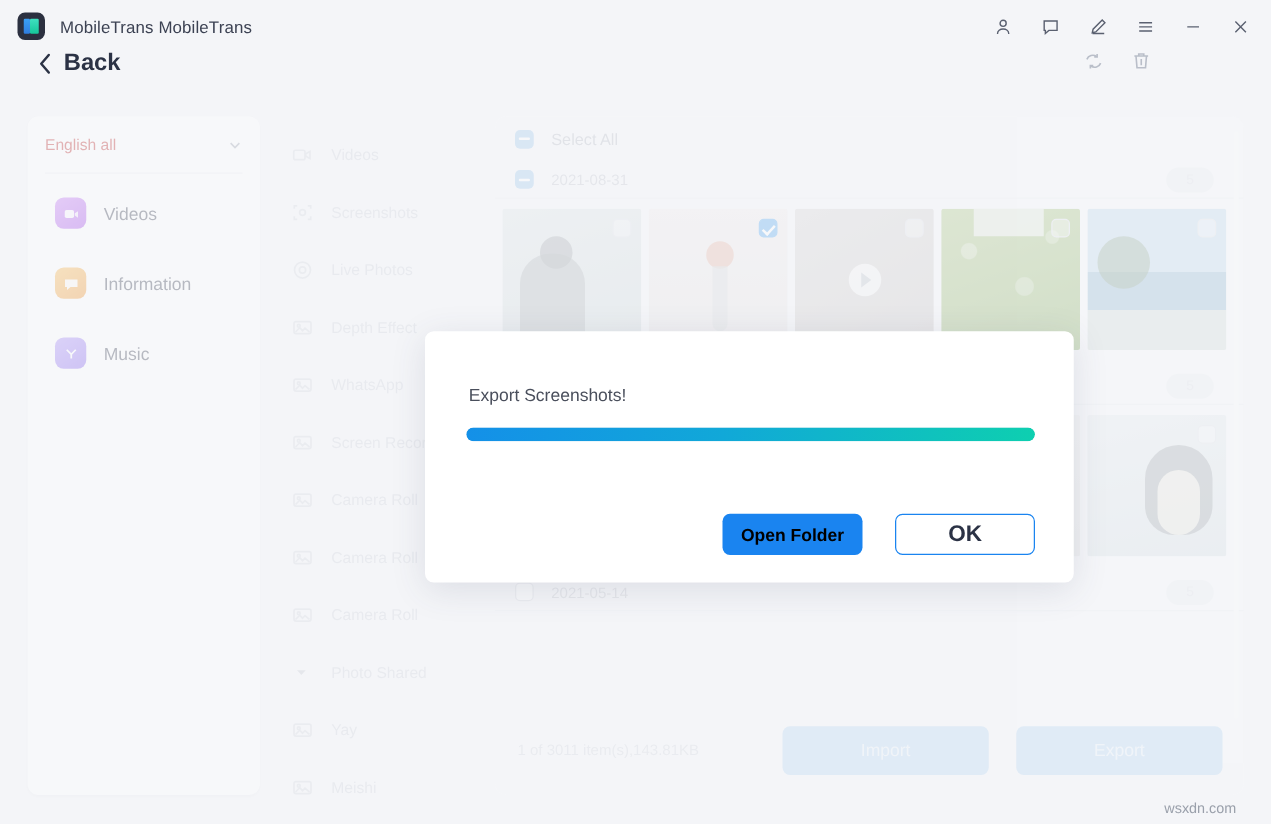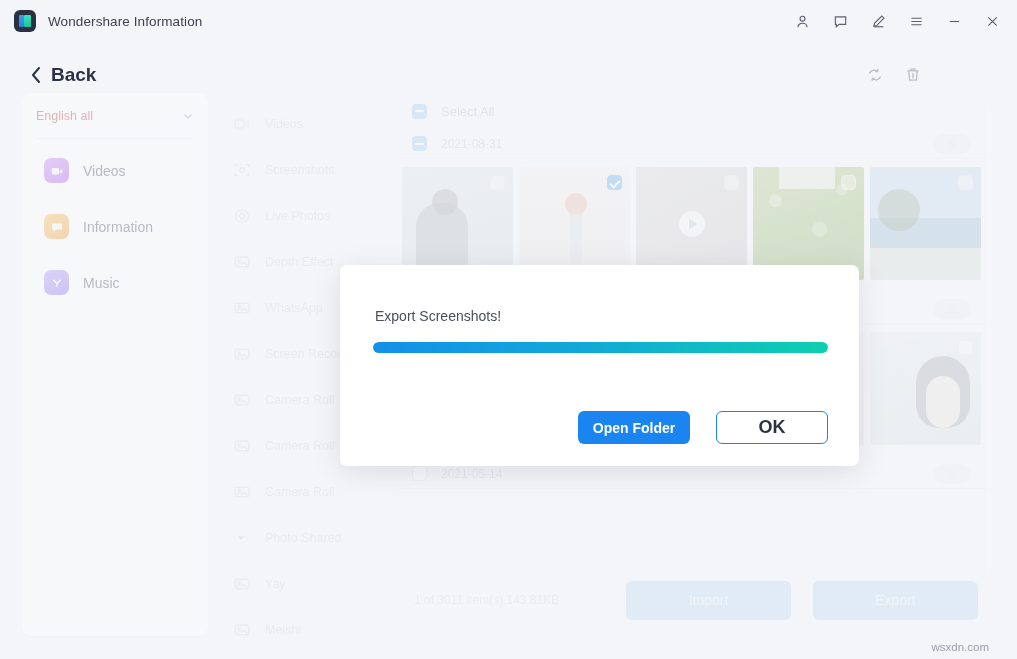--- a/index.html
+++ b/index.html
@@ -47,23 +47,23 @@
   }
   .tb-btn {
     width: 34px; height: 30px;
     display: flex; align-items: center; justify-content: center;
     color: #5a6070; border-radius: 4px; cursor: pointer;
   }
   .tb-btn svg { display: block; }
 
   
   .backrow {
-    position: absolute; top: 52px; left: 0;
+    position: absolute; top: 40px; left: 0;
     width: 967px; height: 46px;
-    display: flex; align-items: center;
+    display: flex; align-items: flex-start;
   }
   .back {
     display: flex; align-items: center; gap: 9px;
     margin-left: 30px; cursor: pointer;
   }
   .back-label { font-size: 19px; font-weight: bold; color: #2b3245; }
   .back-chev { color: #2b3245; display: block; }
   .tools {
     margin-left: auto; display: flex; align-items: center;
     gap: 20px; margin-right: 45px;
@@ -296,21 +296,21 @@
   .progress-fill {
     height: 100%; border-radius: 6px;
     background: linear-gradient(90deg,#1490e8 0%, #11a8d8 45%, #0ecfb0 100%);
   }
   .modal-btns {
     position: absolute; right: 31px; bottom: 22px;
     display: flex; gap: 26px;
   }
   .btn-primary {
     width: 112px; height: 33px; border-radius: 6px;
-    background: #1a84f0; color: #ffffff; border: none;
+    background: #1a84f0; color: #000000; border: none;
     font-size: 14px; font-weight: bold;
     font-family: "Liberation Sans", sans-serif;
     cursor: pointer;
   }
   .btn-secondary {
     width: 112px; height: 33px; border-radius: 6px;
     background: #fff; color: #2b3245;
     border: 1px solid #1a84f0;
     font-size: 18px; font-weight: bold;
     font-family: "Liberation Sans", sans-serif;
@@ -325,21 +325,21 @@
   
   .dimmed { opacity: .30; }
 </style>
 </head>
 <body>
 
 <div id="app">
 
   <div class="titlebar">
     <div class="logo"></div>
-    <div class="app-title">Wondershare Information</div>
+    <div class="app-title">MobileTrans MobileTrans</div>
     <div class="tb-icons">
       <div class="tb-btn">
         <svg width="15" height="15" viewBox="0 0 16 16" fill="none" stroke="currentColor" stroke-width="1.2">
           <circle cx="8" cy="5" r="2.6"></circle>
             <path d="M3.2 14c0-2.6 2.2-4.2 4.8-4.2S12.8 11.4 12.8 14"></path>
         </svg>
       </div>
       <div class="tb-btn">
         <svg width="15" height="15" viewBox="0 0 16 16" fill="none" stroke="currentColor" stroke-width="1.2">
           <path d="M2.5 3h11v8h-7l-3 2.6V11h-1z"></path>

